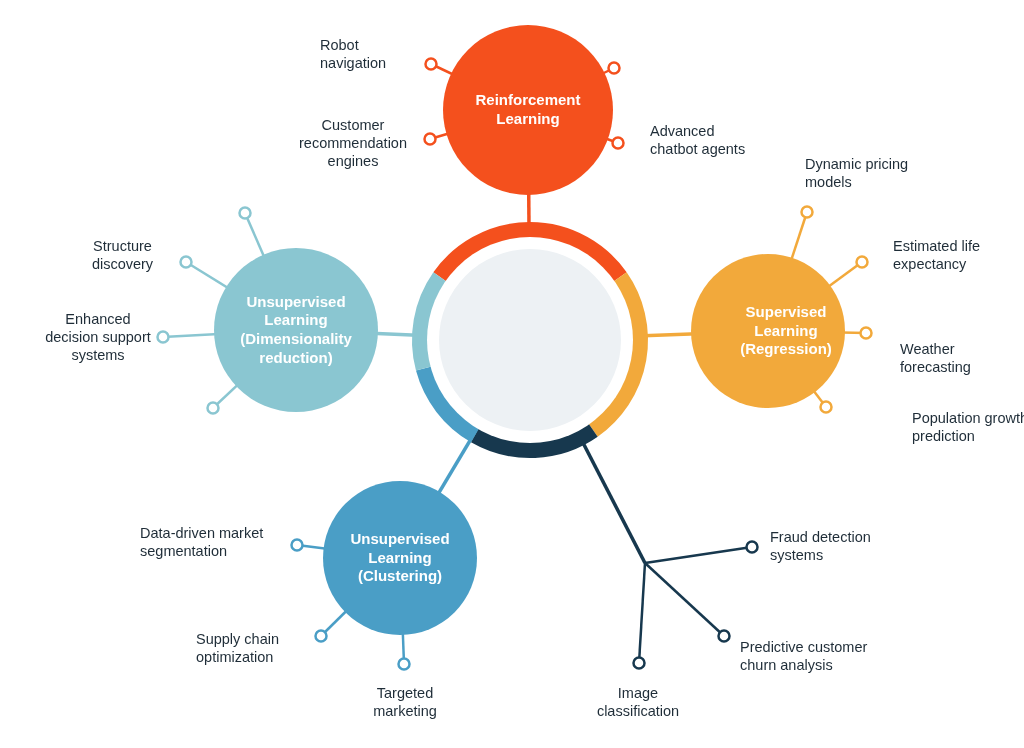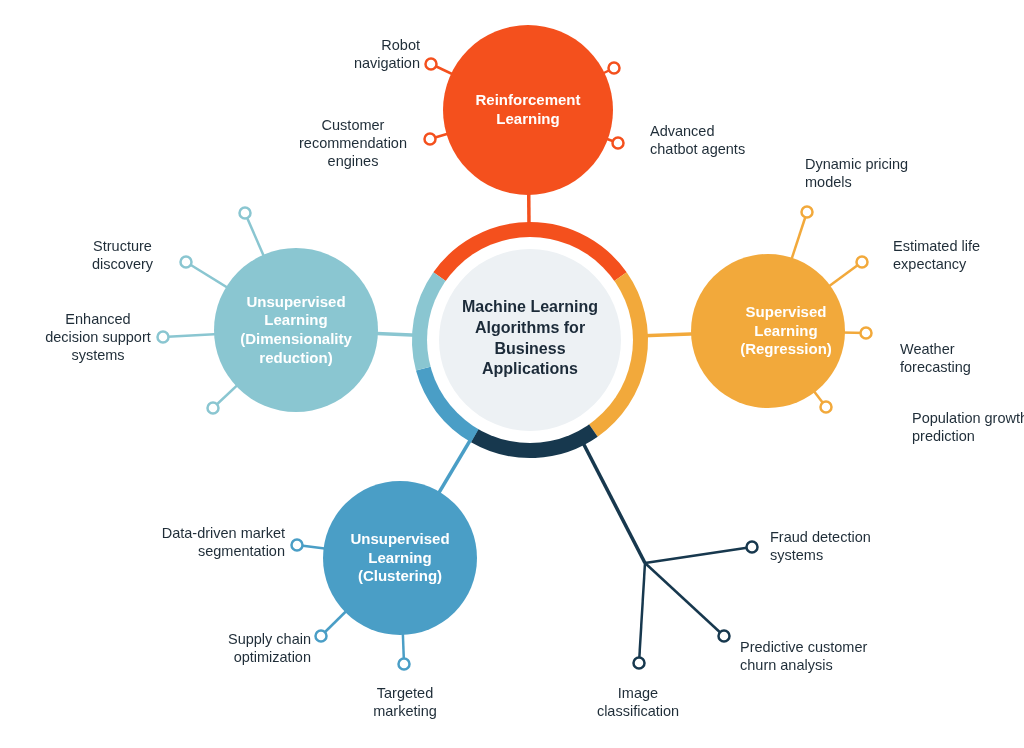--- a/index.html
+++ b/index.html
@@ -15,21 +15,21 @@
     color:#ffffff;font-weight:bold;font-size:15px;line-height:1.25;text-align:center;
   }
   .node-circle .node-label{display:block;}
   .center-label{
     position:absolute;text-align:center;font-weight:bold;font-size:16px;
     line-height:1.3;color:#1C2B39;
   }
   .app{
     position:absolute;font-size:14.5px;line-height:1.25;color:#1F2D38;font-weight:500;
   }
-  .al{text-align:left;} .ar{text-align:right;} .ac{text-align:center;}
+  .al{text-align:left;} .ar{text-align:left;} .ac{text-align:center;}
 </style>
 </head>
 <body>
 
 <div class="stage">
 
   <svg width="1024" height="748" viewBox="0 0 1024 748">
 
     <line x1="530" y1="340" x2="528" y2="110" stroke-width="3.5" stroke="#F4501D"></line>
     <line x1="530" y1="340" x2="768" y2="331" stroke-width="3.5" stroke="#F2A93B"></line>
@@ -82,21 +82,20 @@
     <circle cx="639" cy="663" r="5.5" fill="#ffffff" stroke-width="2.5" stroke="#17384E"></circle>
     <circle cx="297" cy="545" r="5.5" fill="#ffffff" stroke-width="2.5" stroke="#4A9EC6"></circle>
     <circle cx="321" cy="636" r="5.5" fill="#ffffff" stroke-width="2.5" stroke="#4A9EC6"></circle>
     <circle cx="404" cy="664" r="5.5" fill="#ffffff" stroke-width="2.5" stroke="#4A9EC6"></circle>
     <circle cx="245" cy="213" r="5.5" fill="#ffffff" stroke-width="2.5" stroke="#8AC6D1"></circle>
     <circle cx="186" cy="262" r="5.5" fill="#ffffff" stroke-width="2.5" stroke="#8AC6D1"></circle>
     <circle cx="163" cy="337" r="5.5" fill="#ffffff" stroke-width="2.5" stroke="#8AC6D1"></circle>
     <circle cx="213" cy="408" r="5.5" fill="#ffffff" stroke-width="2.5" stroke="#8AC6D1"></circle>
   </svg>
 
-  <div class="center-label" style="left:450px;top:297px;width:160px;">Machine Learning Algorithms for Business Applications</div>
 
   <div class="node-circle" style="left: 443px; top: 25px; width: 170px; height: 170px; background-color: rgb(244, 80, 29);">
     <span class="node-label" style="width:130px;">Reinforcement Learning</span>
   </div>
   <div class="node-circle" style="left: 691px; top: 254px; width: 154px; height: 154px; background-color: rgb(242, 169, 59);">
     <span class="node-label" style="width:100px;margin-left:36px;">Supervised Learning (Regression)</span>
   </div>
   <div class="node-circle" style="left: 323px; top: 481px; width: 154px; height: 154px; background-color: rgb(74, 158, 198);">
     <span class="node-label" style="width:105px;">Unsupervised Learning (Clustering)</span>
   </div>

